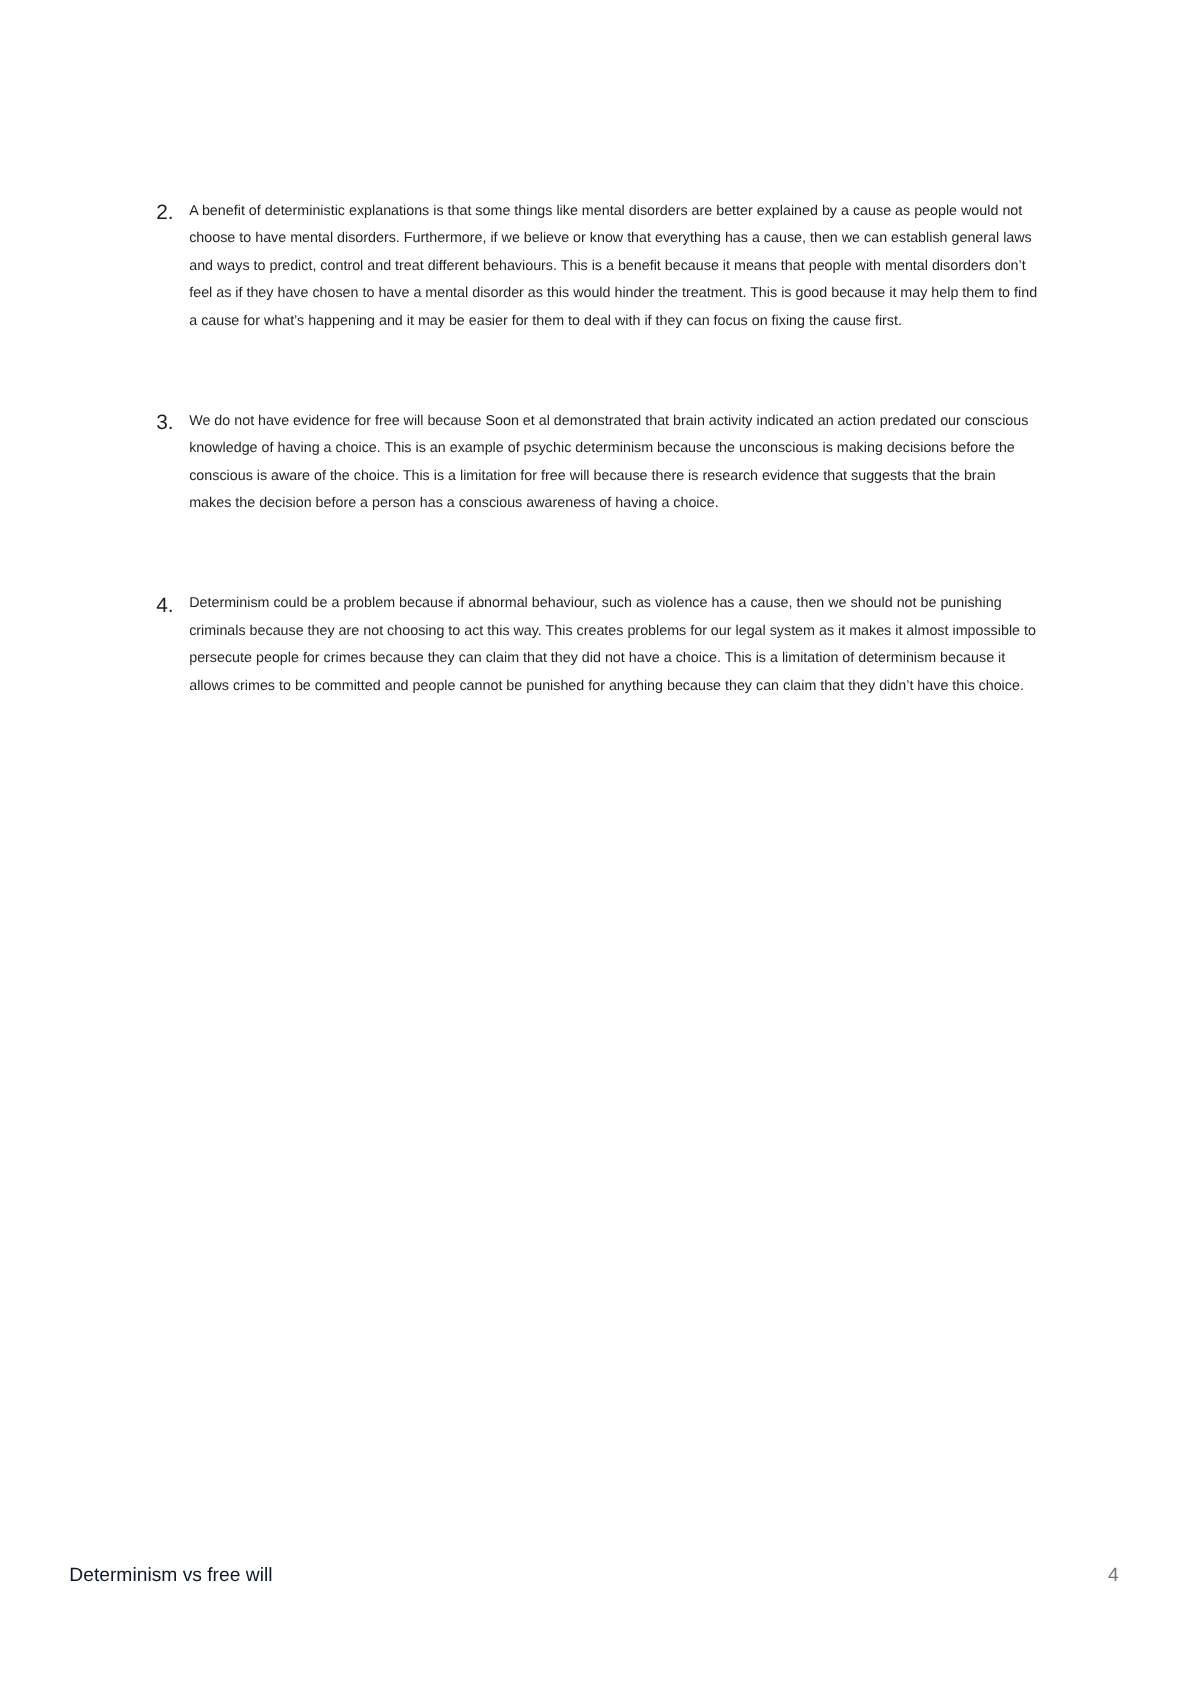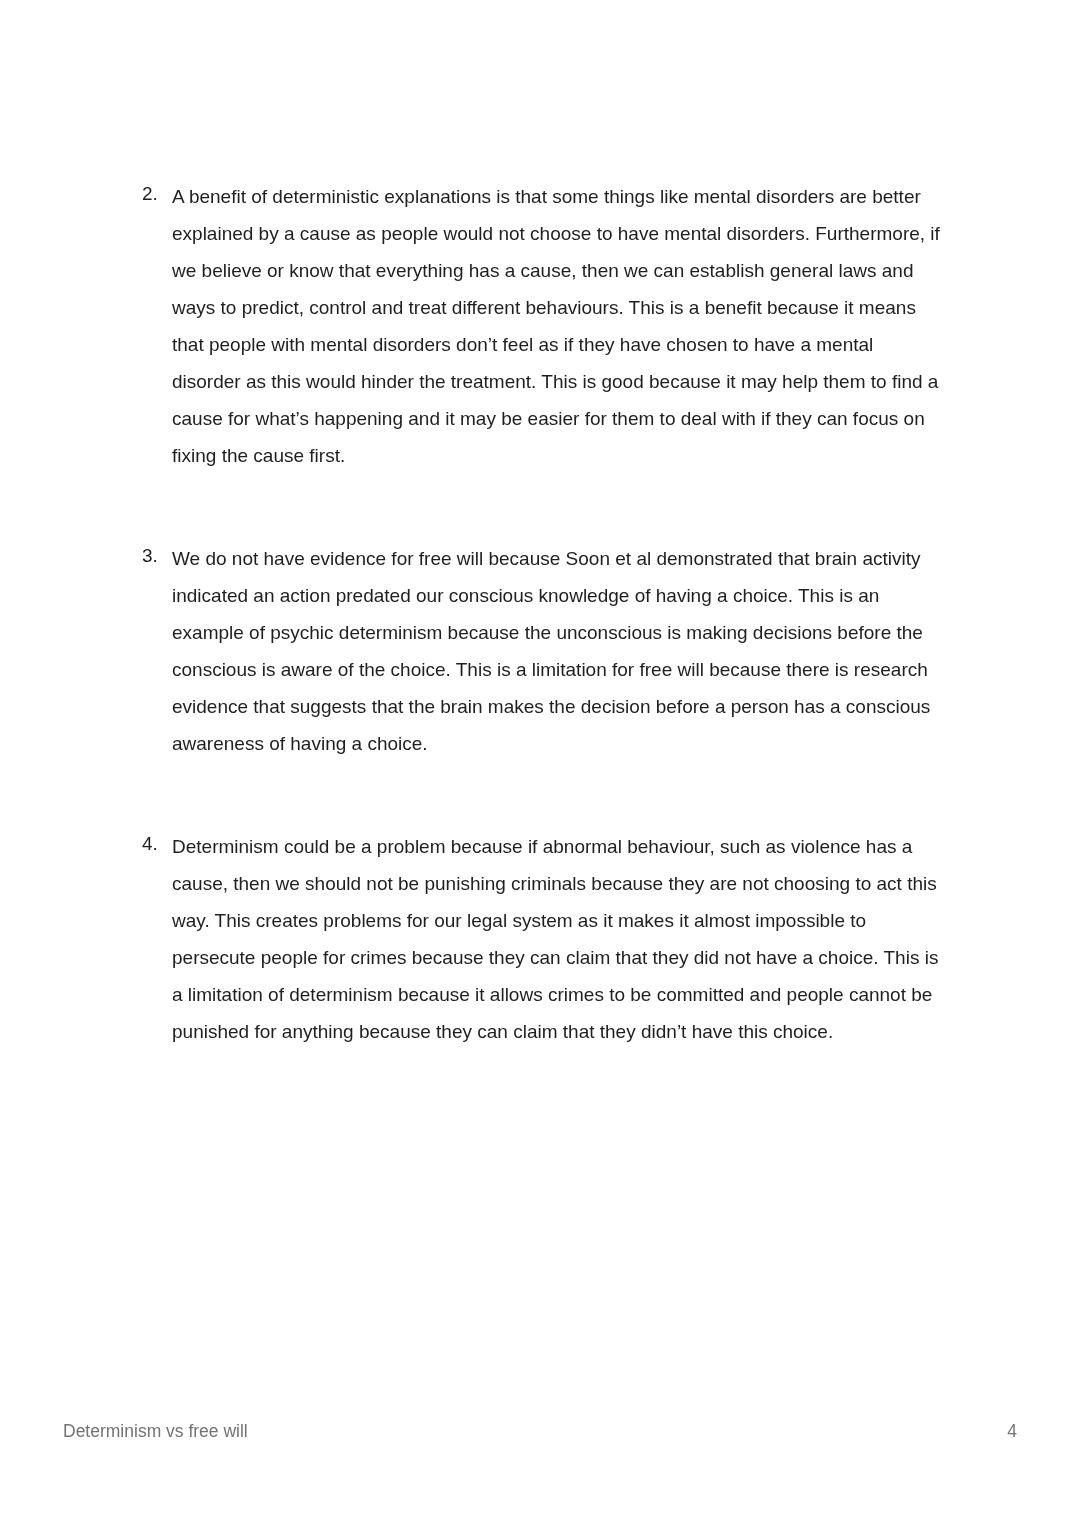--- a/index.html
+++ b/index.html
@@ -34,39 +34,39 @@
   .num {
     flex: 0 0 30px;
     width: 30px;
     font-size: 19px;
     line-height: 32.5px;
     color: #1f1f1f;
   }
   .text {
     margin: 0;
     flex: 1 1 auto;
-    font-size: 19px;
-    line-height: 37px;
+    font-size: 13px;
+    line-height: 25px;
     color: #1f1f1f;
     text-align: left;
   }
   .footer {
     position: absolute;
     left: 63px;
     right: 63px;
     top: 1420px;
     display: flex;
     justify-content: space-between;
     align-items: baseline;
     font-size: 17.5px;
     line-height: 22px;
     color: #757575;
   }
   .footer-title {
-    color: #737373;
+    color: #0f172a;
   }
   .footer-page-number {
     color: #757575;
   }
 </style>
 </head>
 <body>
 
 <div class="page">
 

